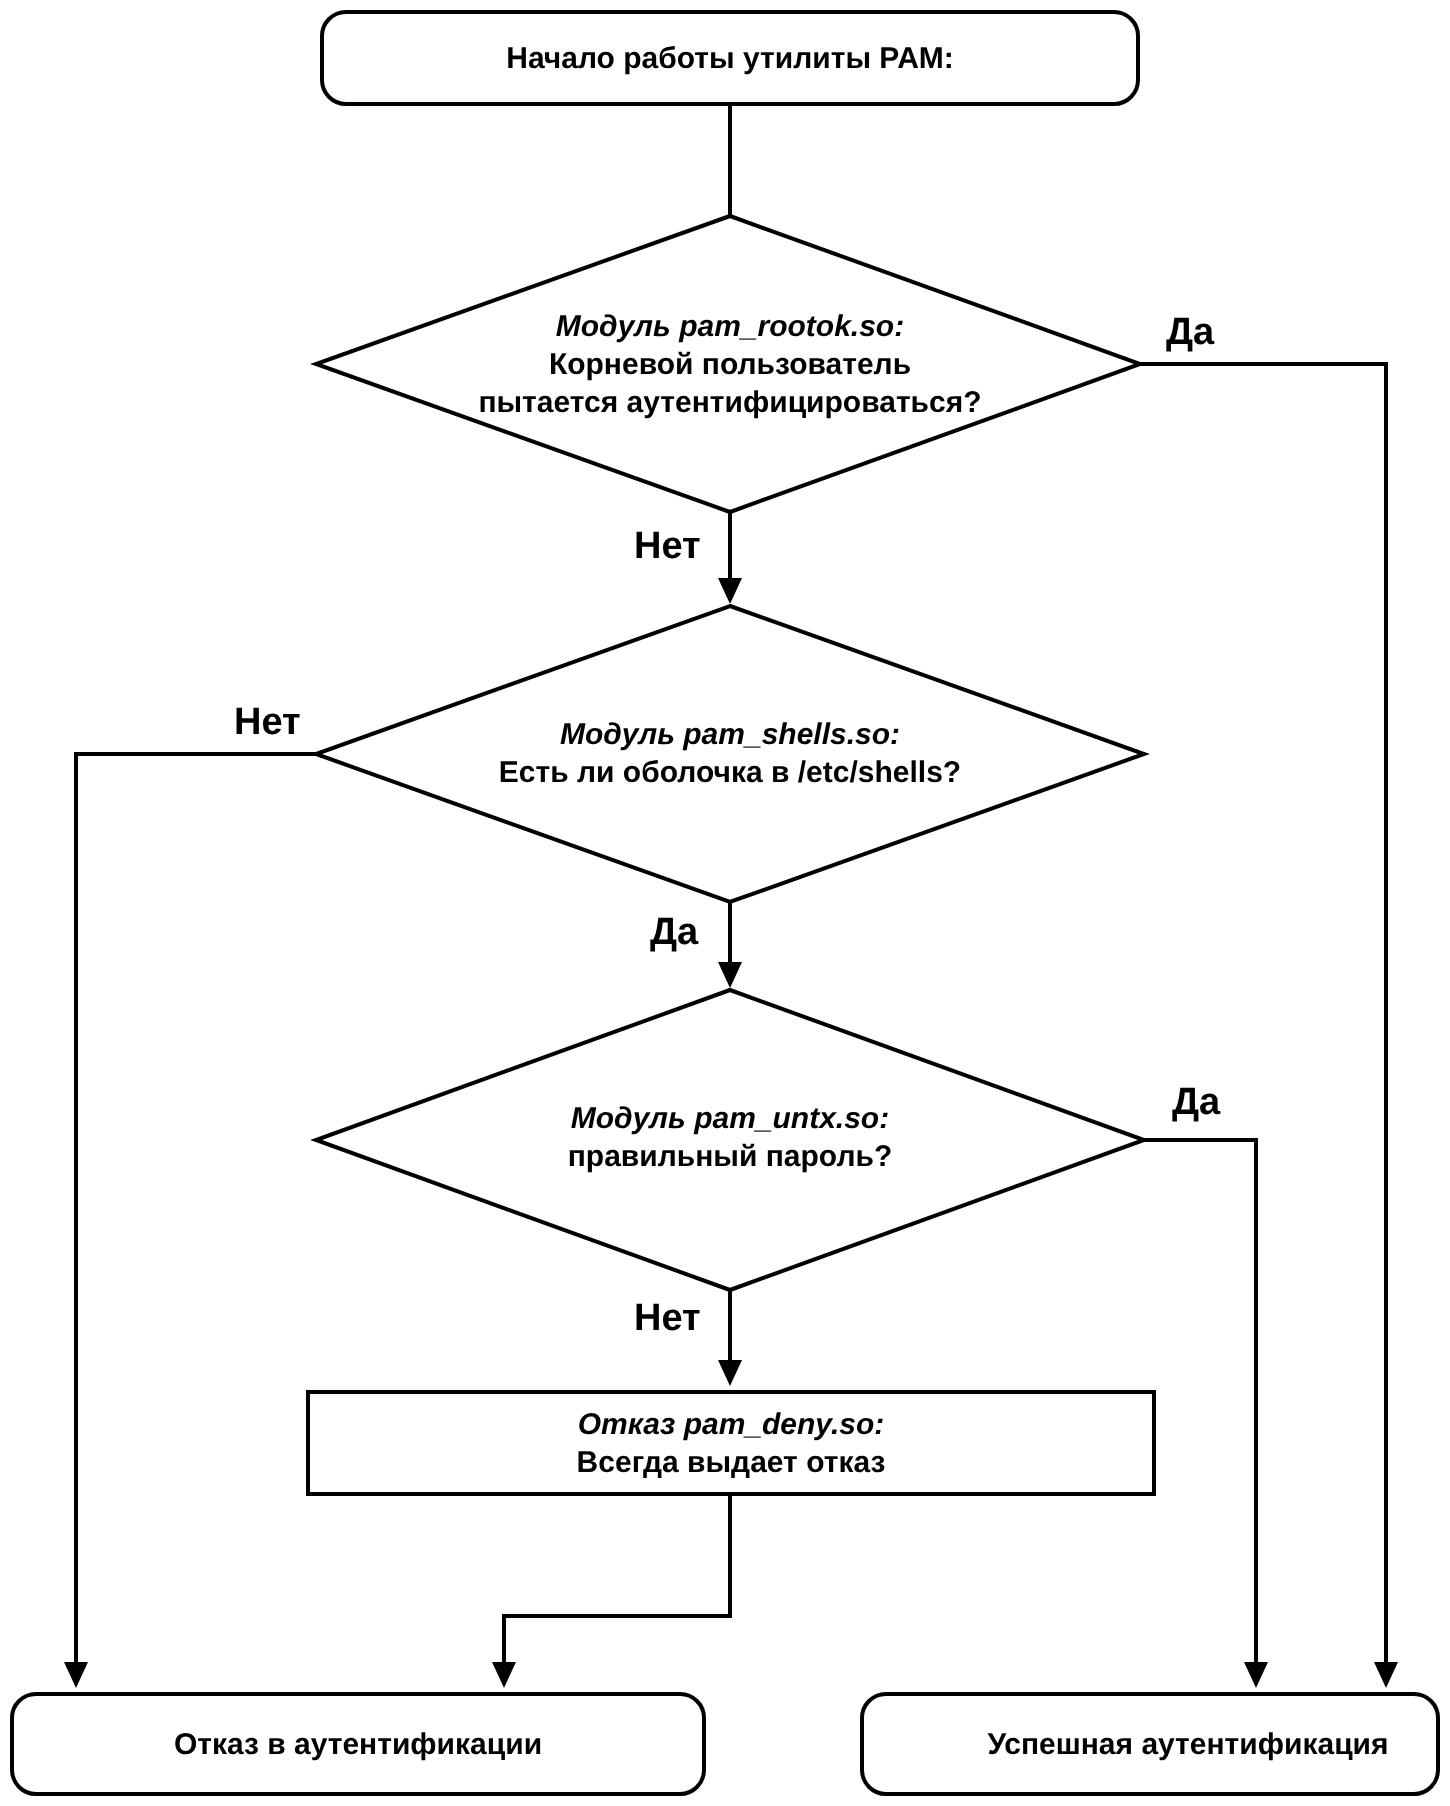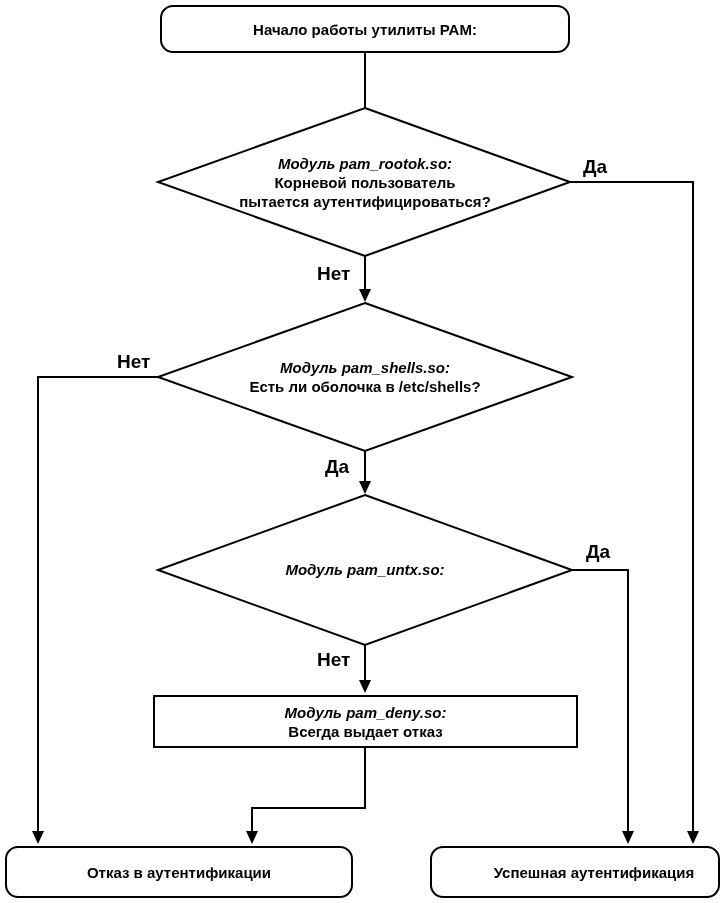--- a/index.html
+++ b/index.html
@@ -94,24 +94,25 @@
     <span class="plain-line">пытается аутентифицироваться?</span>
   </div>
 
   <div class="node diamond-text" style="left:165px; top:356px; width:400px; height:42px;text-align:right;">
     <span class="module-line">Модуль pam_shells.so:</span>
     <span class="plain-line">Есть ли оболочка в /etc/shells?</span>
   </div>
 
   <div class="node diamond-text" style="left:165px; top:539px; width:400px; height:60px;">
     <span class="module-line">Модуль pam_untx.so:</span>
+    <span class="plain-line">правильный пароль?</span>
   </div>
 
   <div class="node process" style="left:153px; top:695px; width:425px; height:53px;">
-    <span class="module-line">Модуль pam_deny.so:</span>
+    <span class="module-line">Отказ pam_deny.so:</span>
     <span class="plain-line">Всегда выдает отказ</span>
   </div>
 
   <div class="node terminator" style="left:5px; top:846px; width:348px; height:52px;">
     <span class="plain-line">Отказ в аутентификации</span>
   </div>
 
   <div class="node terminator" style="left:430px; top:846px; width:290px; height:52px;padding-left:38px;">
     <span class="plain-line">Успешная аутентификация</span>
   </div>

